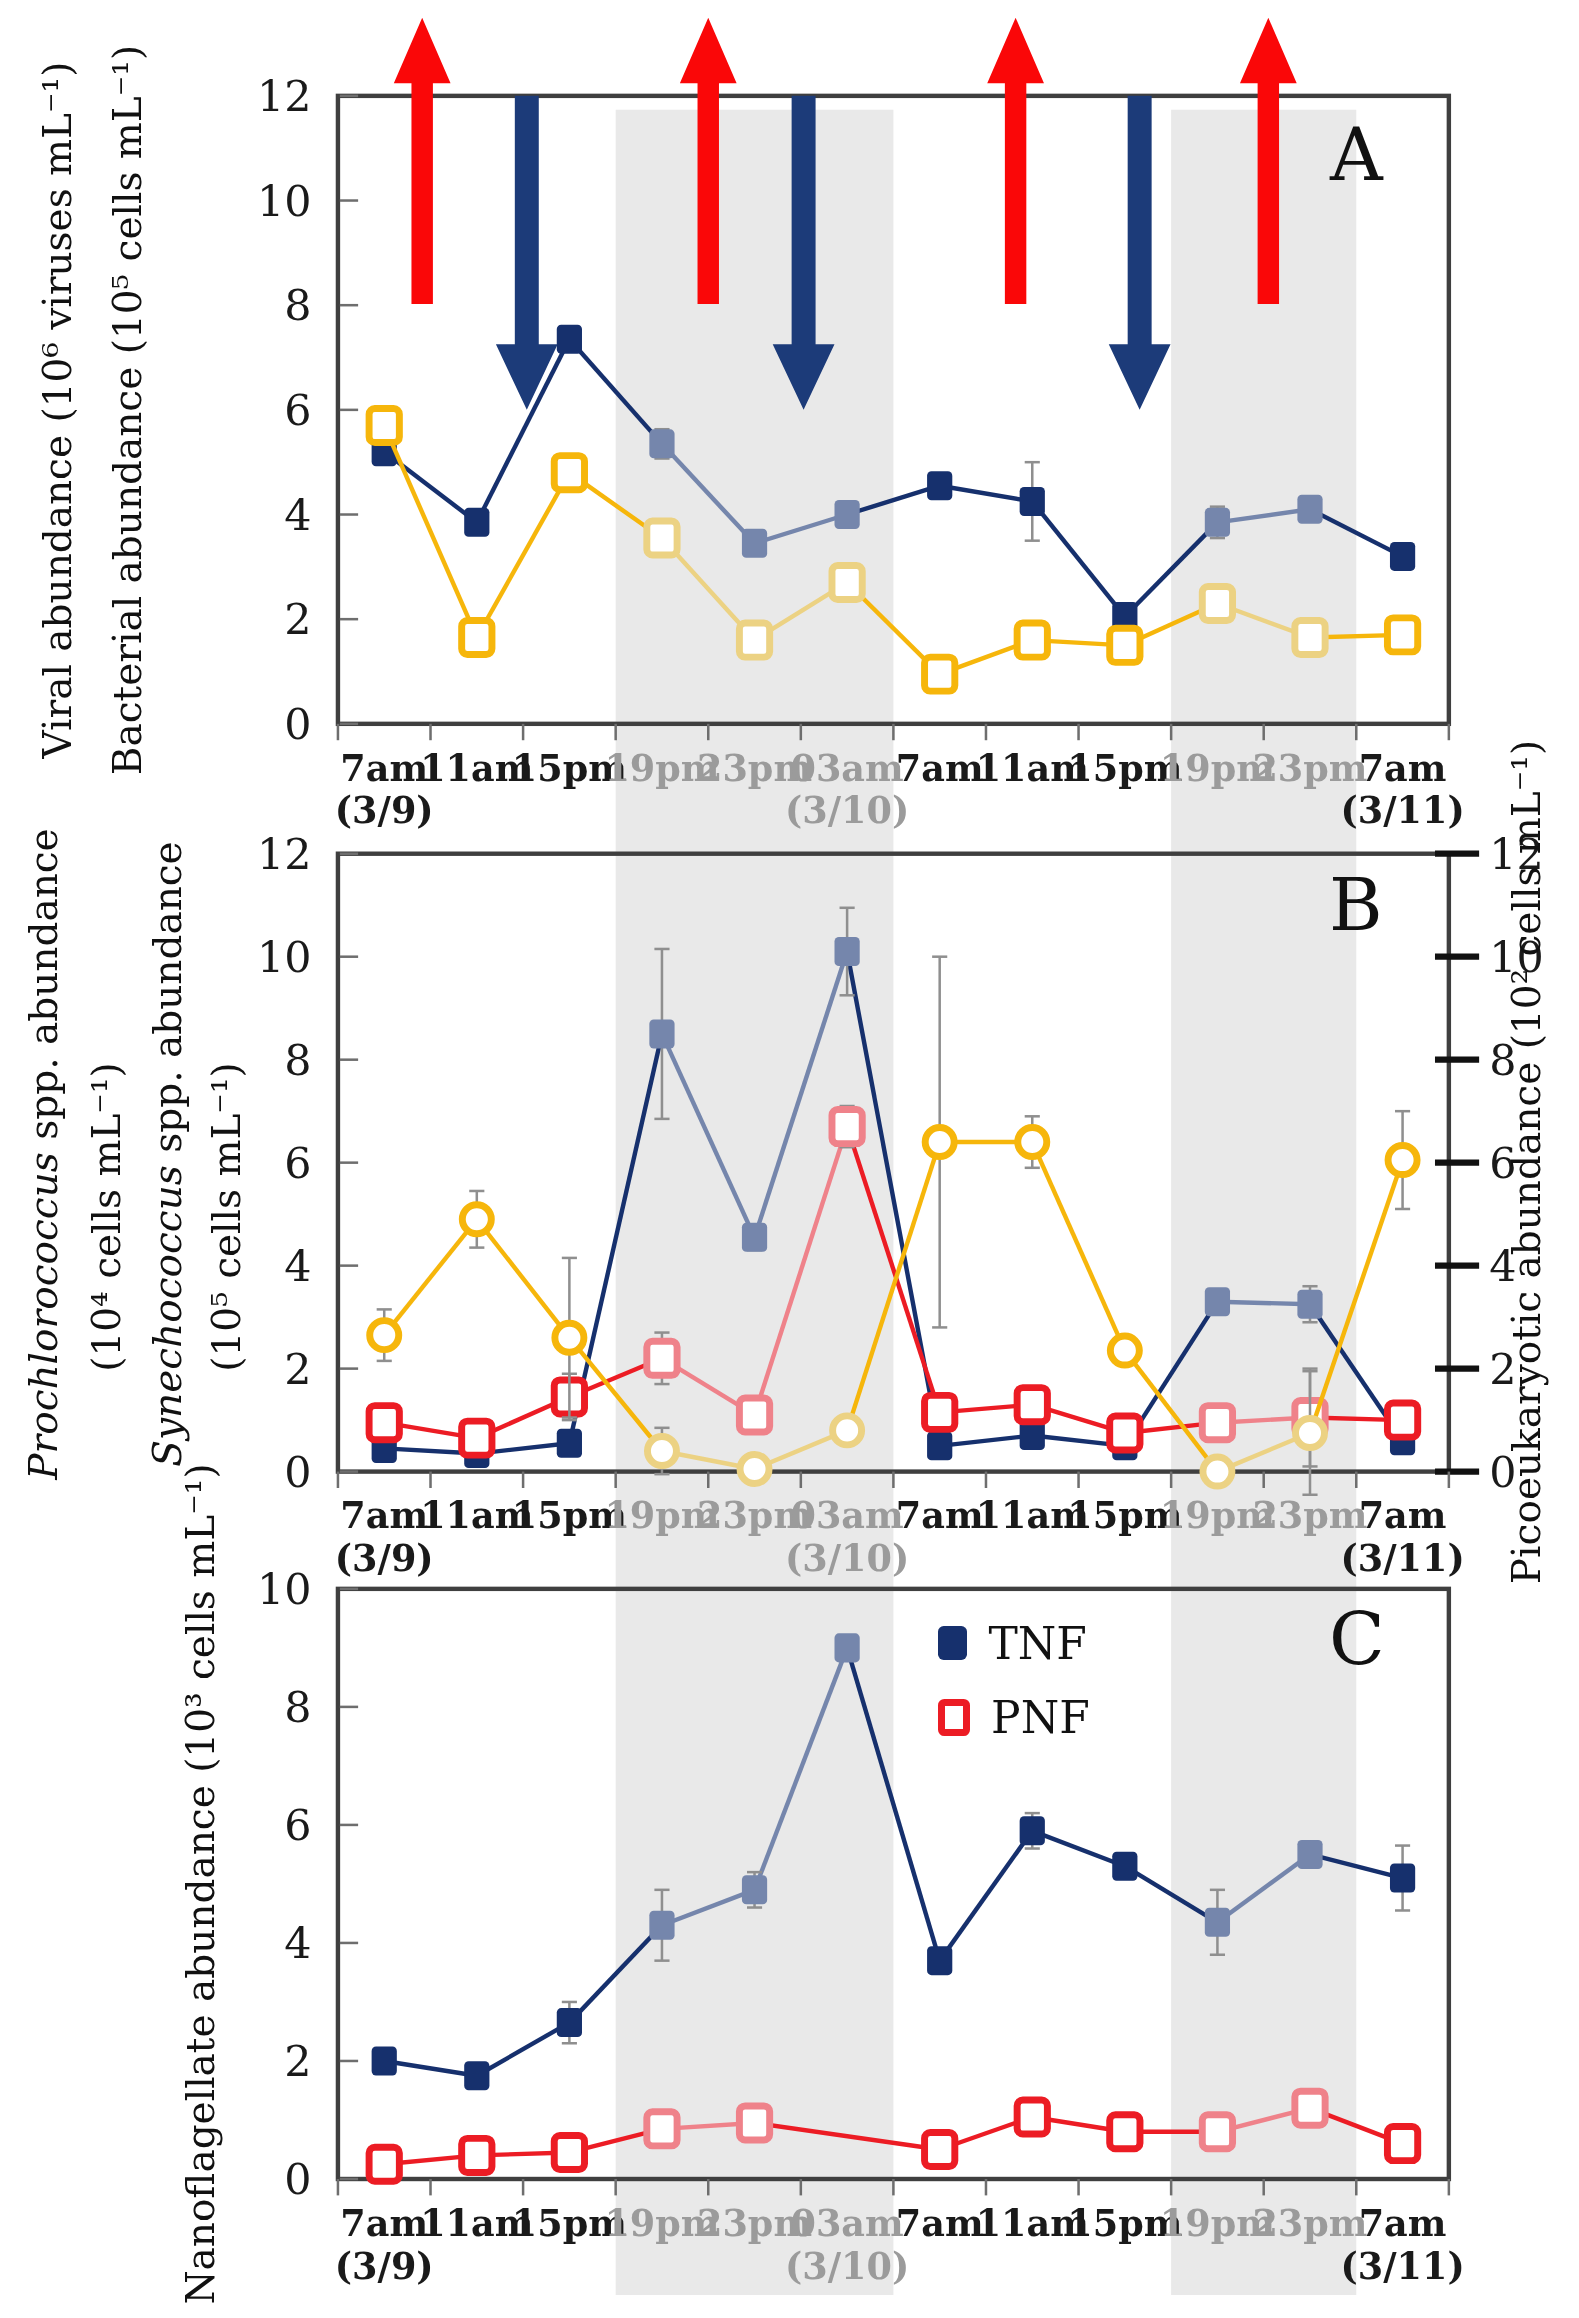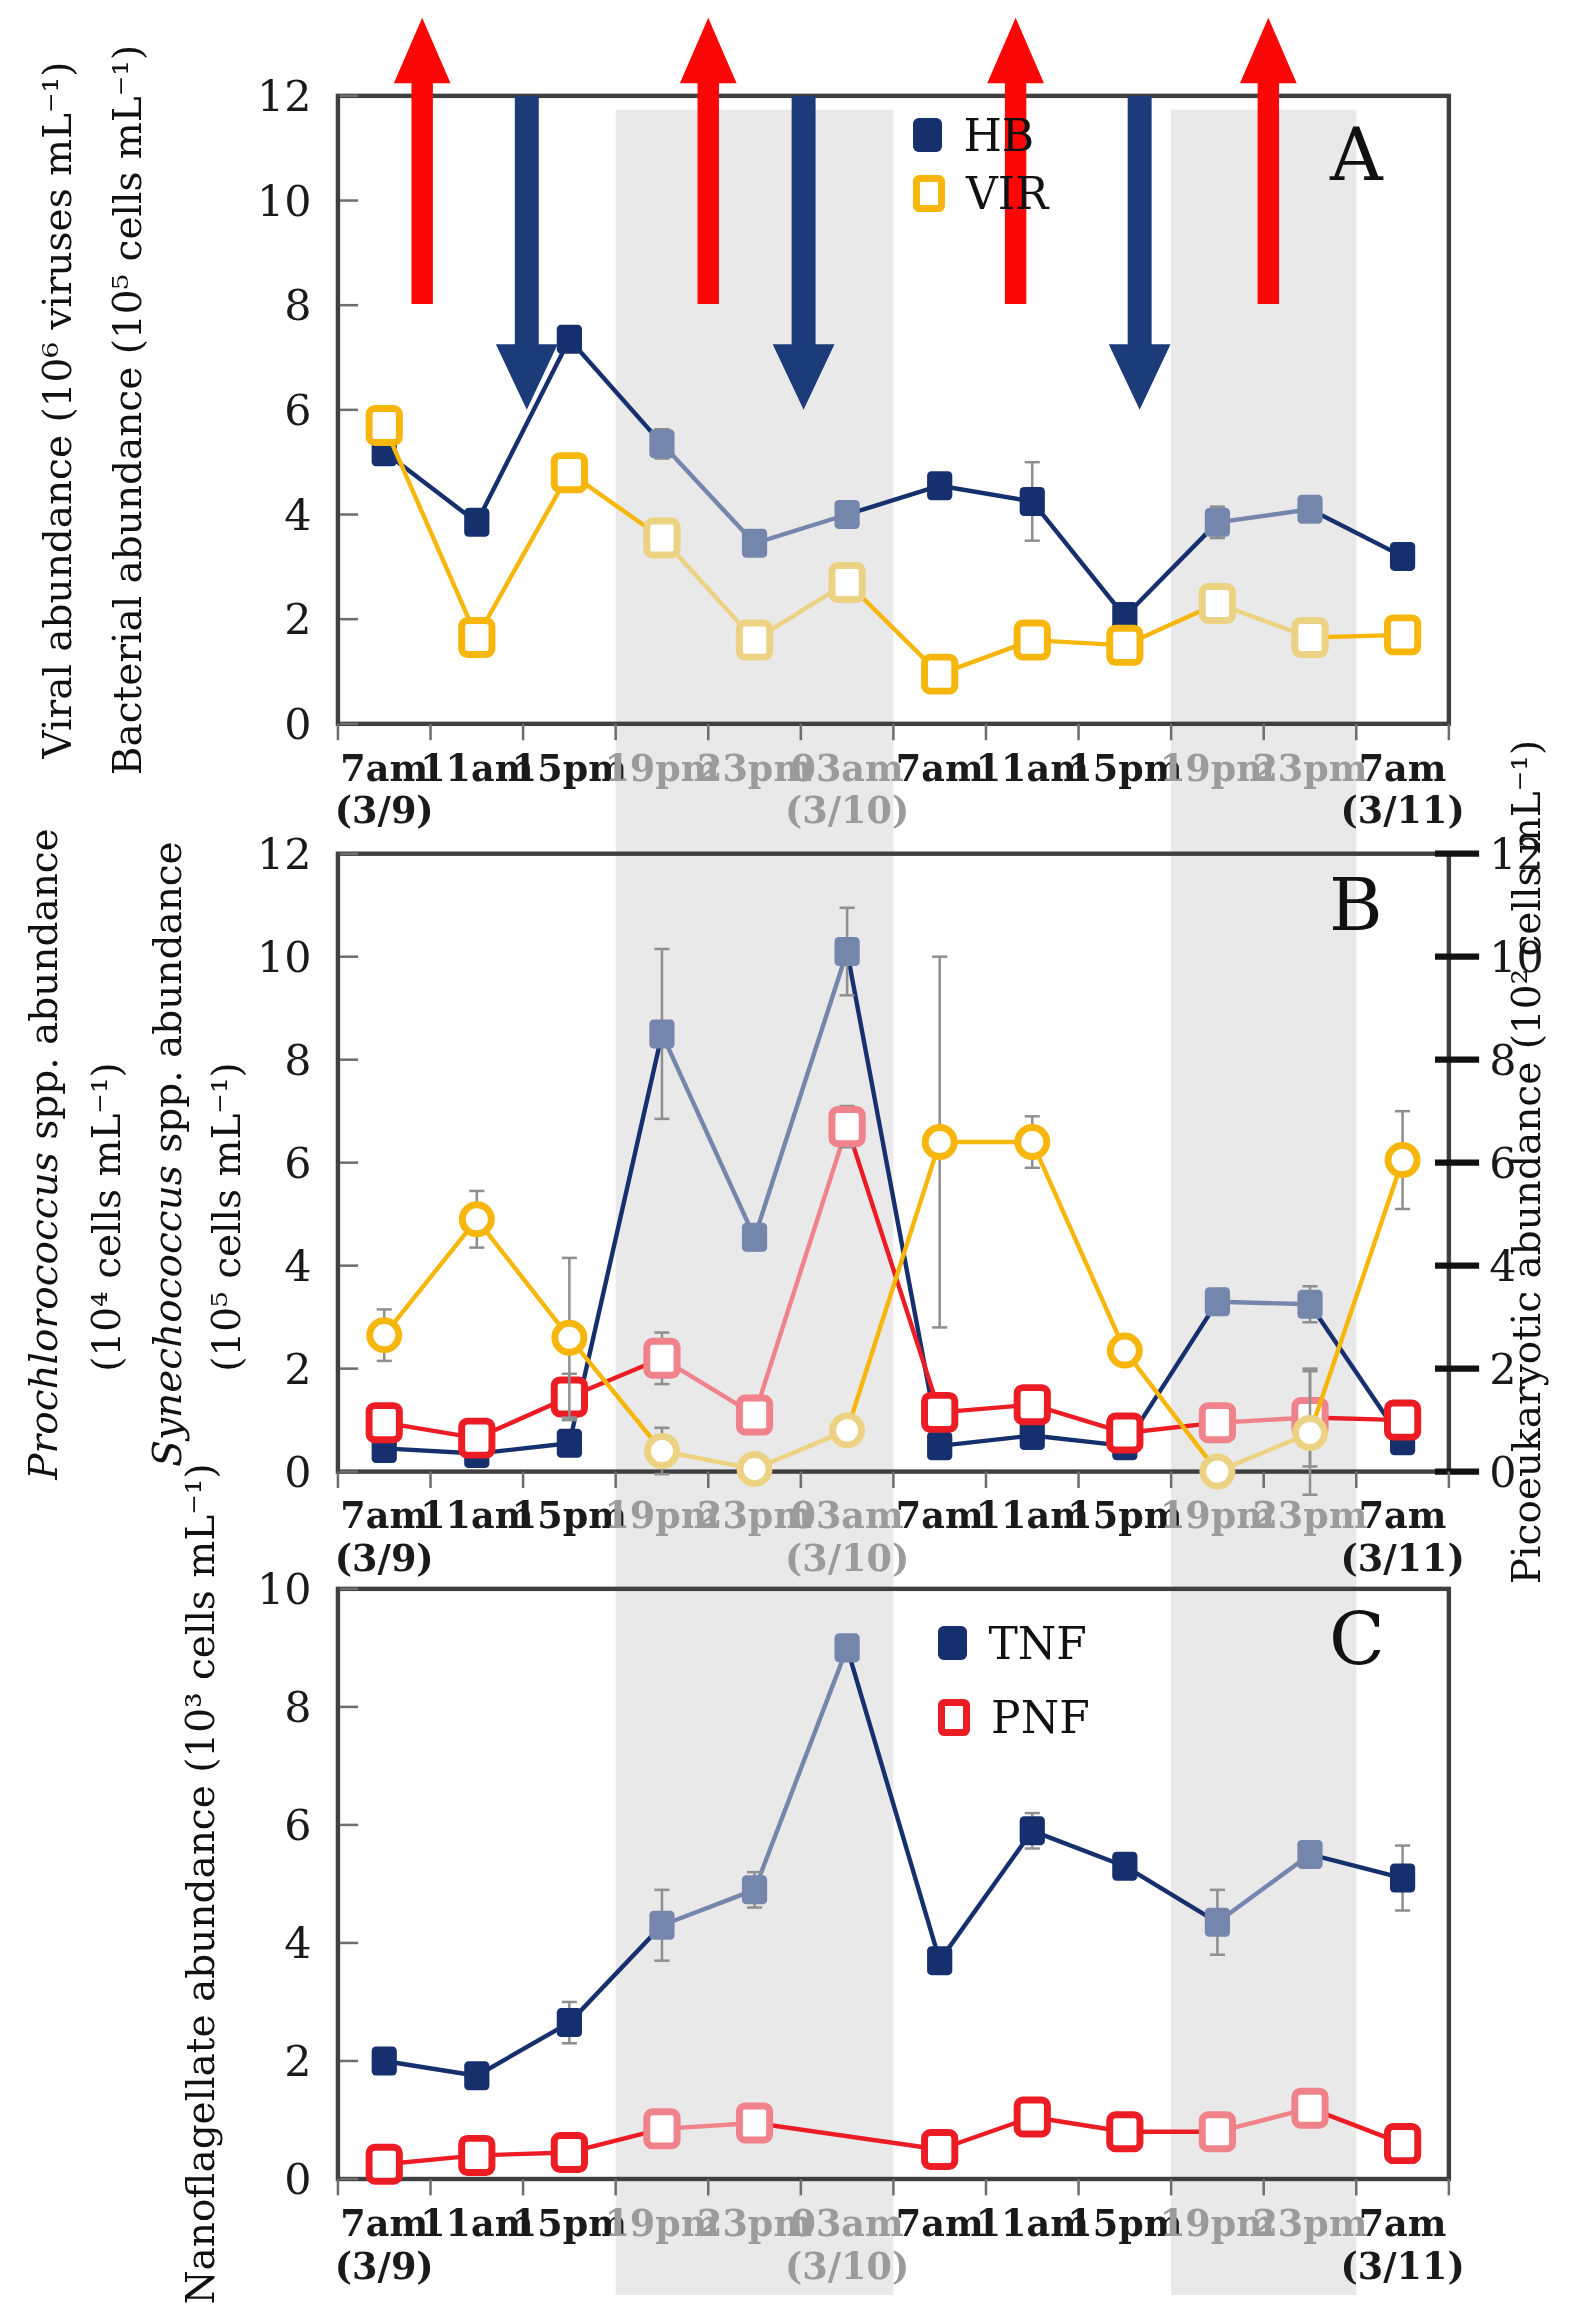--- a/index.html
+++ b/index.html
@@ -613,30 +613,20 @@
   </div>
 
   <div class="vlabel" style="left:-272px;top:1857px;">
     <span>Nanoflagellate abundance (10³ cells mL⁻¹)</span>
   </div>
 
   <div class="pletter" style="left:1330px;top:112px;">A</div>
   <div class="pletter" style="left:1329px;top:862px;">B</div>
   <div class="pletter" style="left:1329px;top:1597px;">C</div>
 
-  <div class="legend legend-a" style="left:913px;top:106px;">
-    <div class="lrow">
-      <span class="mk mk-sq-navy"></span>
-      <span class="ltxt">HB</span>
-    </div>
-    <div class="lrow">
-      <span class="mk mk-osq-yellow"></span>
-      <span class="ltxt">VIR</span>
-    </div>
-  </div>
 
 
   <div class="legend legend-c" style="left:938px;top:1606px;">
     <div class="lrow">
       <span class="mk mk-sq-navy"></span>
       <span class="ltxt">TNF</span>
     </div>
     <div class="lrow">
       <span class="mk mk-osq-red"></span>
       <span class="ltxt">PNF</span>

